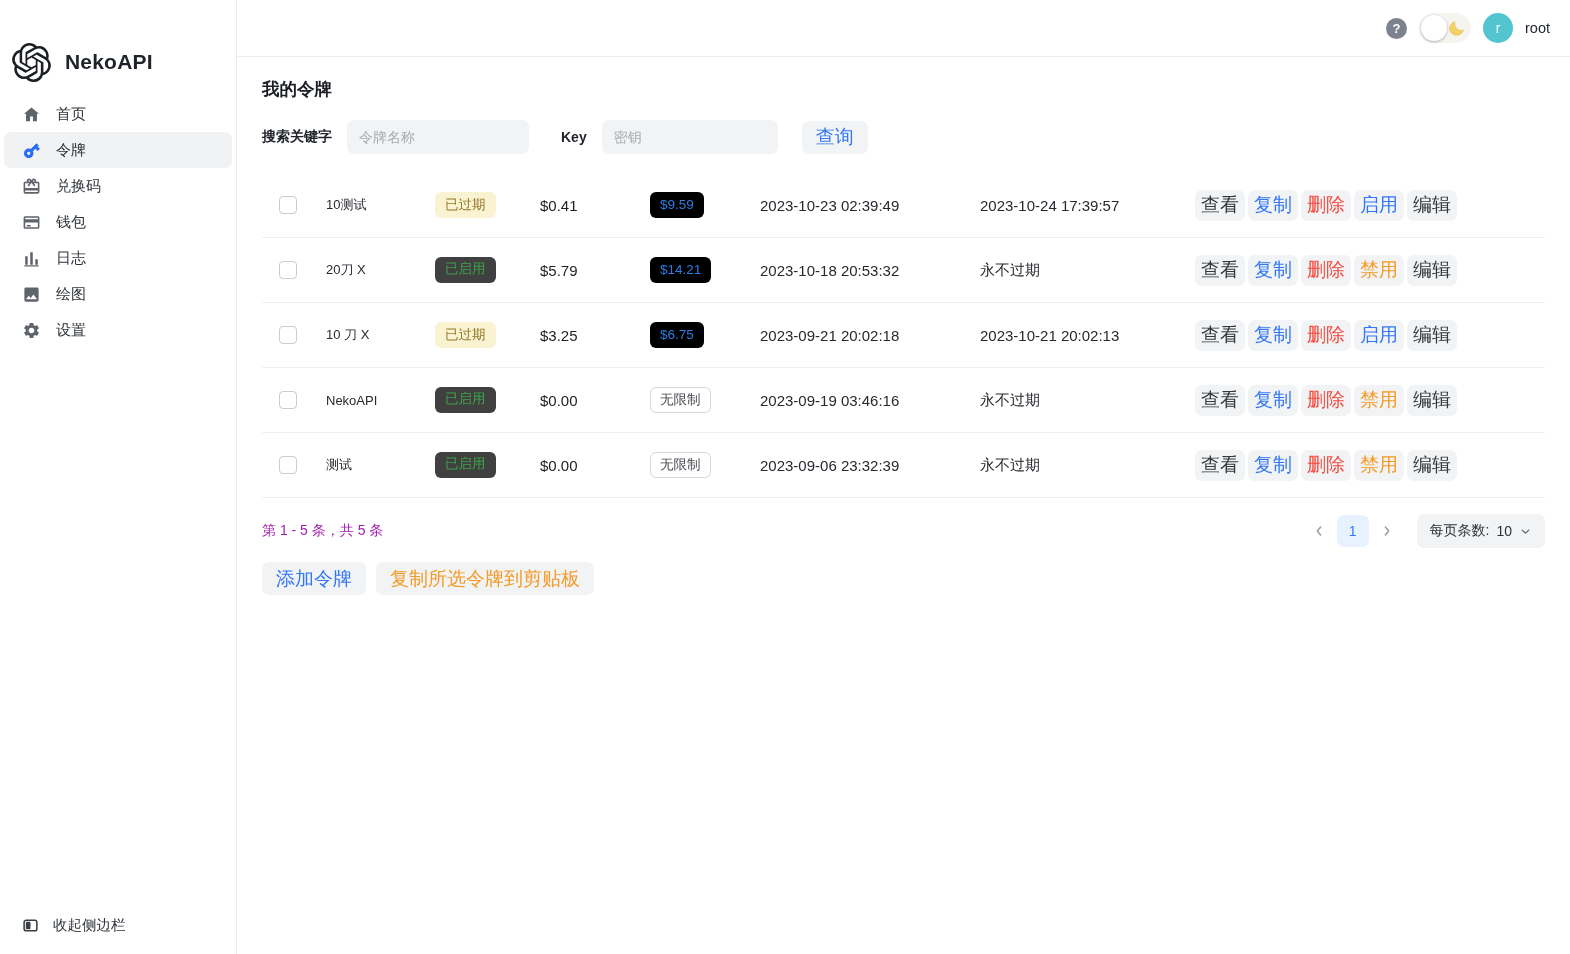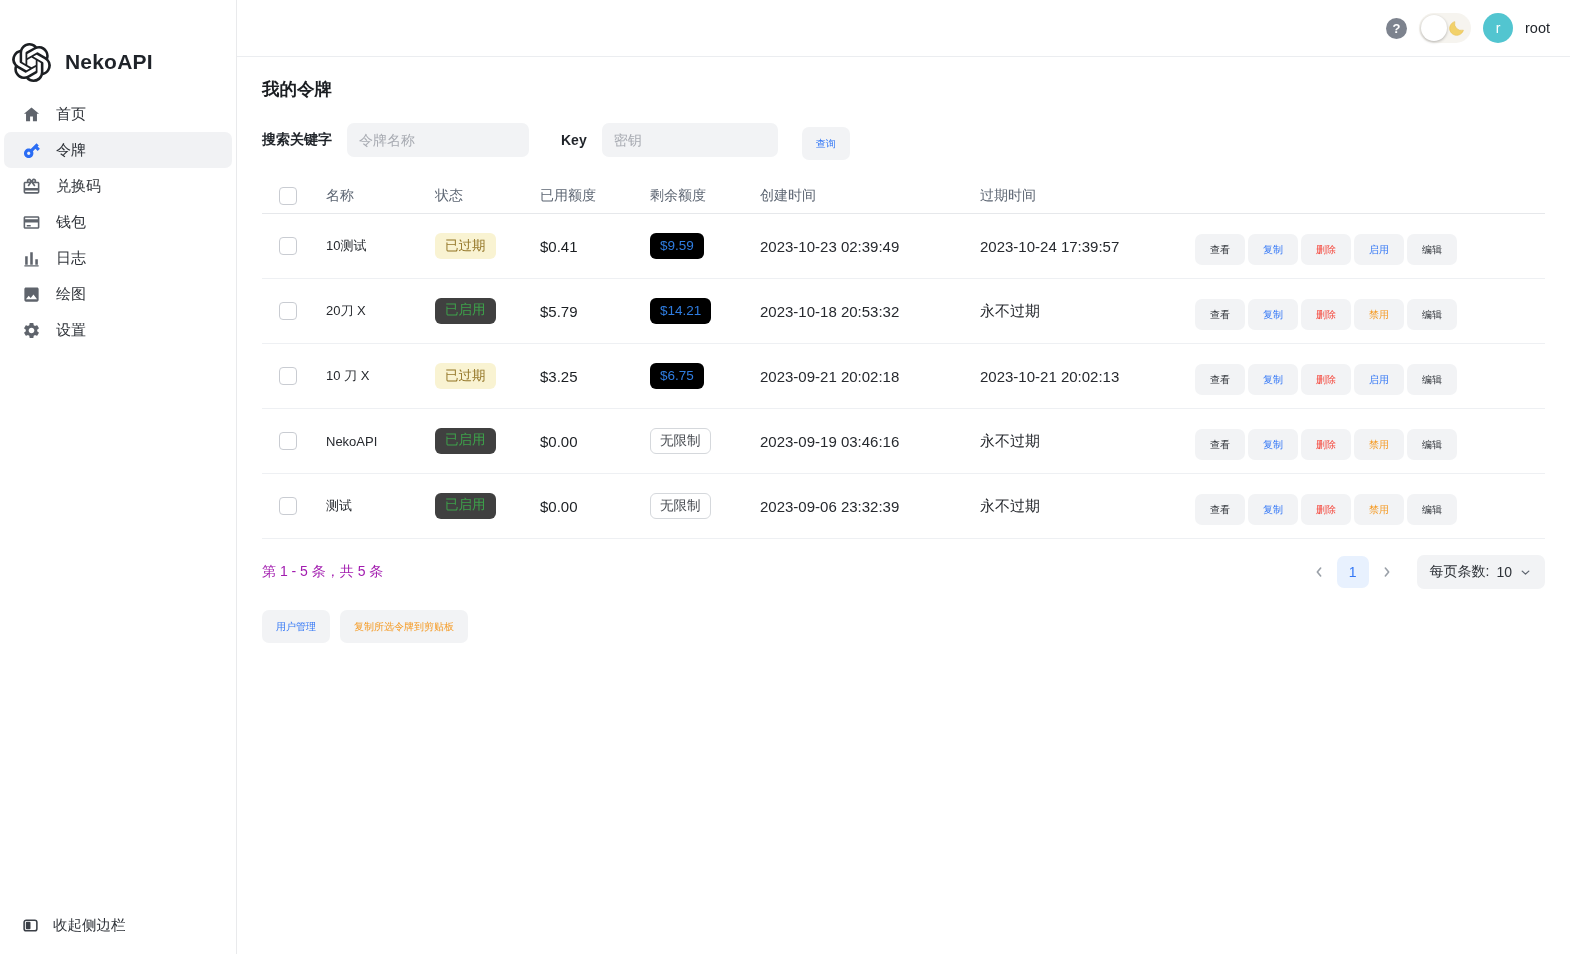--- a/index.html
+++ b/index.html
@@ -37,21 +37,21 @@
   
   .search-row { display:flex; align-items:center; margin-top:19px; }
   .search-row label { font-size:14px; font-weight:bold; color:#1f2329; }
   .search-row input { height:34px; background:#f2f3f5; border:none; outline:none; border-radius:7px; padding:0 12px; font-size:14px; color:#23262b; font-family:inherit; }
   .search-row input::placeholder { color:#a8abb2; }
   .kw-input { width:182px; margin-left:15px; }
   .key-label { margin-left:32px; }
   .key-input { width:176px; margin-left:15px; }
   .query-btn { margin-left:24px; }
 
-  .btn { height:33px; border:none; border-radius:7px; background:#f2f3f5; font-size:10px; padding:0 14px; cursor:pointer; font-family:inherit; color:#33373d;margin-top:7px; }
+  .btn { height:33px; border:none; border-radius:7px; background:#f2f3f5; font-size:19px; padding:0 14px; cursor:pointer; font-family:inherit; color:#33373d; }
   .btn.blue { color:#3377f6; }
   .btn.orange { color:#f59a23; }
   .btn.red { color:#f5483d; }
 
   
   .table { margin-top:19px; }
   .thead, .trow { display:grid; grid-template-columns:64px 109px 105px 110px 110px 220px 215px 1fr; align-items:center; }
   .thead { height:35px; border-bottom:1px solid #e6e8eb; font-size:14px; color:#5d6673; }
   .trow { height:65px; border-bottom:1px solid #eef0f3; }
   .cell.cb { padding-left:17px; display:flex; }
@@ -171,32 +171,20 @@
 
       <div class="search-row">
         <label>搜索关键字</label>
         <input class="kw-input" type="text" placeholder="令牌名称" style="">
         <label class="key-label">Key</label>
         <input class="key-input" type="text" placeholder="密钥" style="">
         <button class="btn blue query-btn">查询</button>
       </div>
 
       <div class="table">
-        <div class="thead">
-          <div class="cell cb">
-              <span class="checkbox"></span>
-            </div>
-          <div class="cell">名称</div>
-          <div class="cell">状态</div>
-          <div class="cell">已用额度</div>
-          <div class="cell">剩余额度</div>
-          <div class="cell">创建时间</div>
-          <div class="cell">过期时间</div>
-          <div class="cell actions"></div>
-        </div>
         <div id="tbody">
   <div class="trow">
     <div class="cell cb">
                 <span class="checkbox"></span>
               </div>
     <div class="cell name">10测试</div>
     <div class="cell"><span class="badge expired">已过期</span></div>
     <div class="cell money">$0.41</div>
     <div class="cell"><span class="badge amount">$9.59</span></div>
     <div class="cell date">2023-10-23 02:39:49</div>
@@ -306,18 +294,18 @@
             <span>每页条数:</span>
             <span>10</span>
             <svg viewBox="0 0 24 24">
                 <polyline points="6 9.5 12 15 18 9.5"></polyline>
               </svg>
           </div>
         </div>
       </div>
 
       <div class="footer-btns">
-        <button class="btn blue">用户管理</button>
+        <button class="btn blue">添加令牌</button>
         <button class="btn orange">复制所选令牌到剪贴板</button>
       </div>
     </section>
   </main>
 </div>
 
 </body></html>

